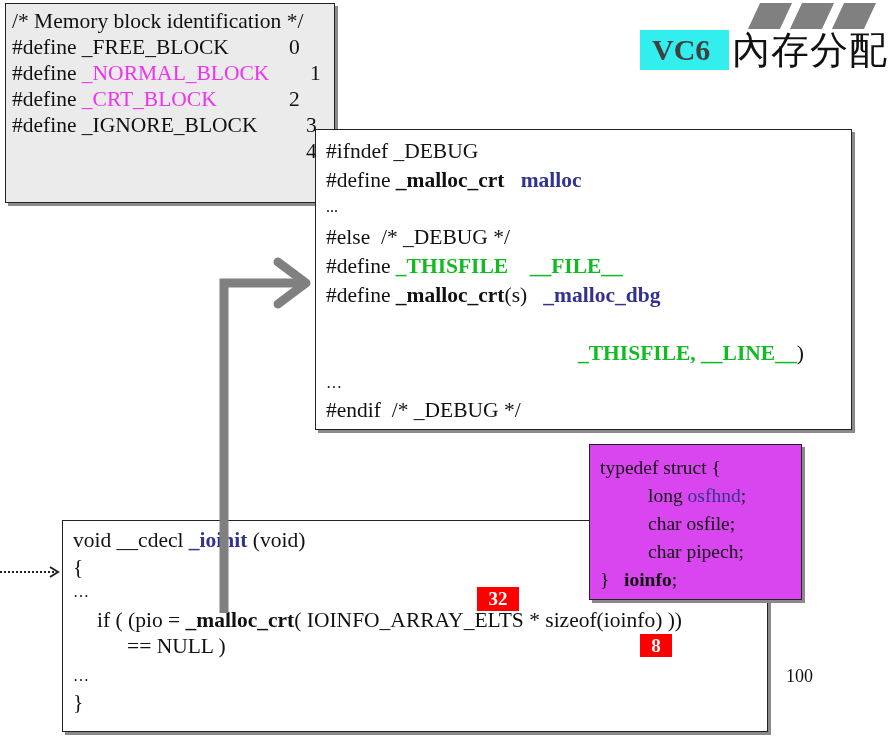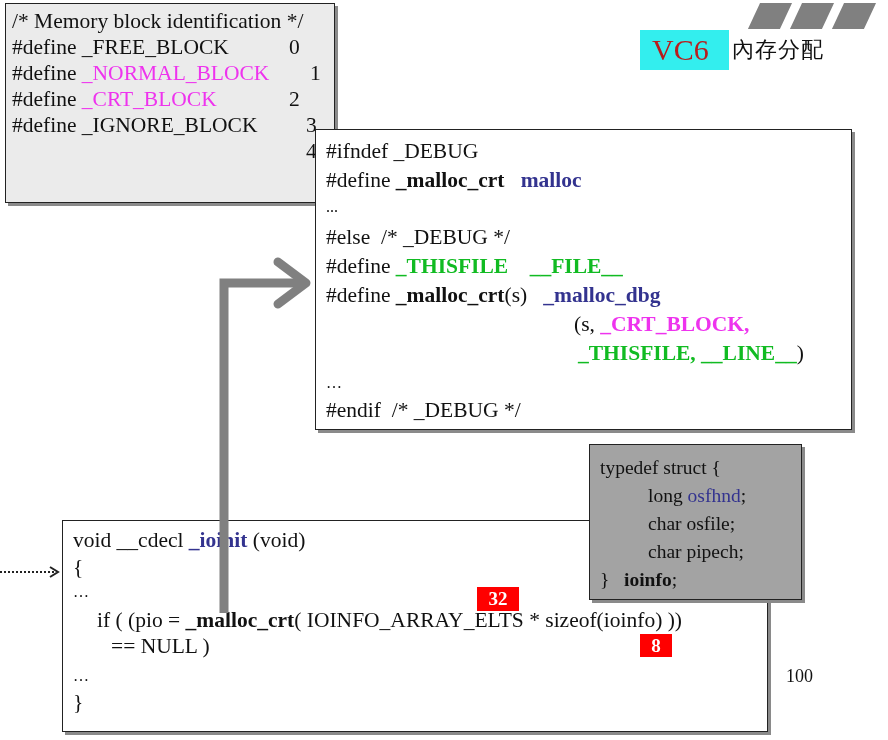--- a/index.html
+++ b/index.html
@@ -11,33 +11,33 @@
 
   
   #mem-box { left: 5px; top: 3px; width: 330px; height: 200px; background: #ebebeb; }
   #mem-box .line { left: 6px; }
   #mem-box .val { position: absolute; font-size: 21.5px; line-height: 26px; }
 
   
   #title-area { position: absolute; left: 636px; top: 0; width: 252px; height: 80px; }
   .para { position: absolute; top: 3px; width: 32px; height: 26px; background: #808080; transform: skewX(-25deg); }
   #title-cyan { position: absolute; left: 4px; top: 30px; width: 89px; height: 40px; background: #33eeee; }
-  #title-vc6 { position: absolute; left: 16px; top: 31px; font-weight: normal; font-size: 30px; line-height: 38px; color: #b91c1c; }
-  #title-cn { position: absolute; left: 96px; top: 30px; font-family: "DejaVu Sans", sans-serif; font-size: 22px; line-height: 40px; color: #111; letter-spacing: 1px; }
+  #title-vc6 { position: absolute; left: 16px; top: 31px; font-weight: bold; font-size: 30px; line-height: 38px; color: #404040; }
+  #title-cn { position: absolute; left: 96px; top: 30px; font-family: "DejaVu Sans", sans-serif; font-size: 38px; line-height: 40px; color: #111; letter-spacing: 1px; }
 
   
   #dbg-box { left: 315px; top: 129px; width: 537px; height: 301px; background: #ffffff; }
   #dbg-box .line { left: 10px; }
 
   
   #ioinit-box { left: 62px; top: 520px; width: 706px; height: 212px; background: #ffffff; }
   #ioinit-box .line { left: 10px; }
 
   
-  #struct-box { left: 589px; top: 444px; width: 213px; height: 156px; background: #a3a3a3; padding-left: 20px; }
+  #struct-box { left: 589px; top: 444px; width: 213px; height: 156px; background: #d946ef; padding-left: 20px; }
   #struct-box .line { font-size: 19.5px; line-height: 25px; }
 
   .b { font-weight: bold; }
   .navy { color: #33338f; }
   .magenta { color: #ee33ee; }
   .green { color: #11bb22; }
 
   .badge { position: absolute; background: #ff0000; color: #ffffff; font-weight: bold; font-size: 19px; line-height: 24px; text-align: center; }
   #badge-32 { left: 461px; top: 587px; width: 42px; height: 24px; margin-left: 16px; }
   #badge-8 { left: 640px; top: 634px; width: 32px; height: 23px; }
@@ -72,32 +72,31 @@
   <div class="val" style="left:309px;top:160px">5</div>
 </div>
 
 <div id="dbg-box" class="box">
   <div class="line" style="top:8px">#ifndef _DEBUG</div>
   <div class="line" style="top:37px"><span>#define </span><span class="b">_malloc_crt</span><span>   </span><span class="b navy">malloc</span></div>
   <div class="line" style="top:64px;font-size:16px">...</div>
   <div class="line" style="top:123px"><span>#define </span><span class="b green">_THISFILE</span><span>    </span><span class="b green">__FILE__</span></div>
   <div class="line" style="top:94px">#else  /* _DEBUG */</div>
   <div class="line" style="top:152px"><span>#define </span><span class="b">_malloc_crt</span><span>(s)</span><span>   </span><span class="b navy">_malloc_dbg</span></div>
-  <div class="line" style="top:181px;left:258px"><span>(s, </span><span class="b magenta">_CRT_BLOCK,</span></div>
   <div class="line" style="top:210px;left:262px"><span class="b green">_THISFILE, __LINE__</span><span>)</span></div>
   <div class="line" style="top:240px;font-size:16px">…</div>
   <div class="line" style="top:267px">#endif  /* _DEBUG */</div>
 </div>
 
 <div id="ioinit-box" class="box">
   <div class="line" style="top:6px"><span>void __cdecl </span><span class="b navy">_ioinit</span><span> (void)</span></div>
   <div class="line" style="top:33px">{</div>
   <div class="line" style="top:58px;font-size:16px">…</div>
   <div class="line" style="top:86px;left:34px"><span>if ( (pio = </span><span class="b">_malloc_crt</span><span>( IOINFO_ARRAY_ELTS * sizeof(ioinfo) ))</span></div>
-  <div class="line" style="top:112px;left:48px">== NULL )</div>
+  <div class="line" style="top:112px;left:64px">== NULL )</div>
   <div class="line" style="top:142px;font-size:16px">…</div>
   <div class="line" style="top:168px">}</div>
 </div>
 
 <div id="struct-box" class="box">
   <div class="line" style="top:10px;left:10px">typedef struct {</div>
   <div class="line" style="top:38px;left:58px"><span>long </span><span class="navy">osfhnd</span><span>;</span></div>
   <div class="line" style="top:66px;left:58px">char osfile;</div>
   <div class="line" style="top:94px;left:58px">char pipech;</div>
   <div class="line" style="top:122px;left:10px"><span>}</span><span>   </span><span class="b">ioinfo</span><span>;</span></div>

